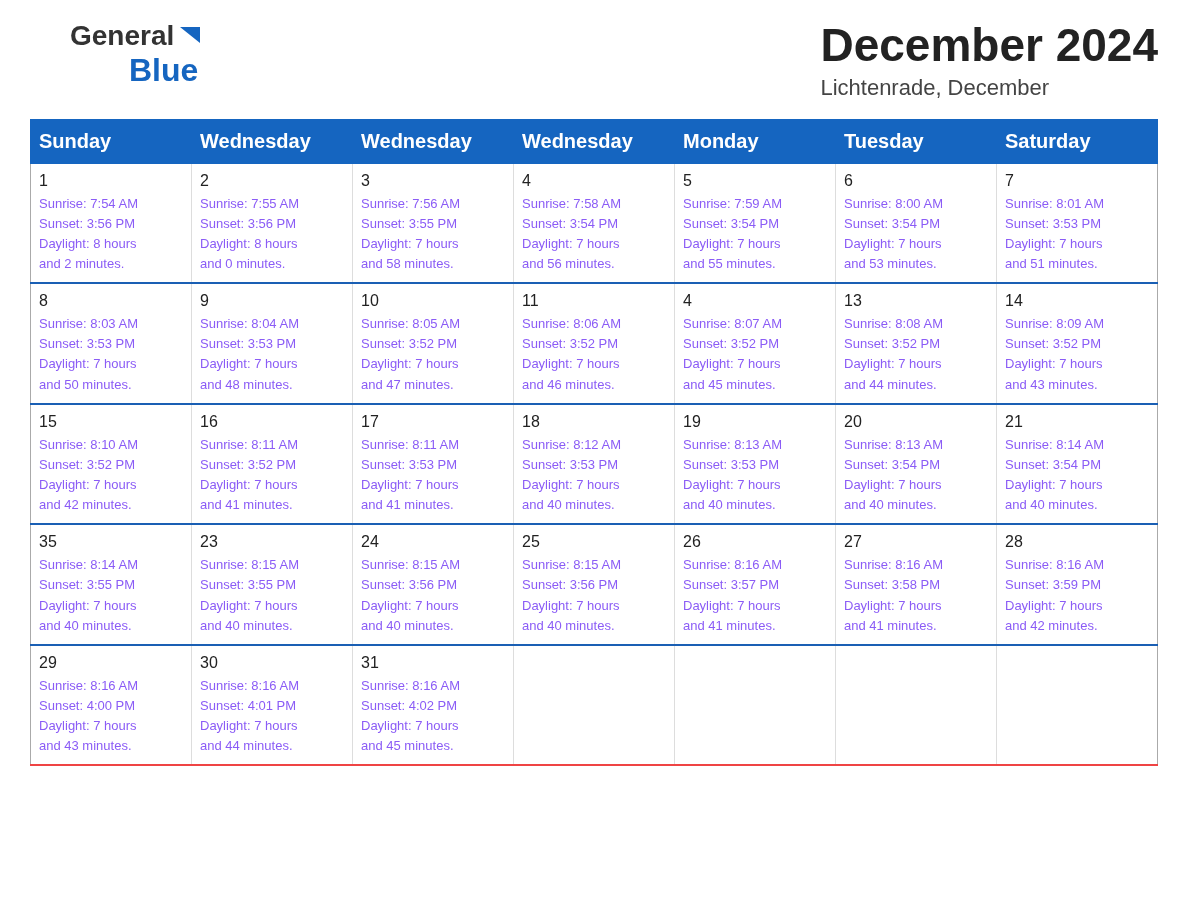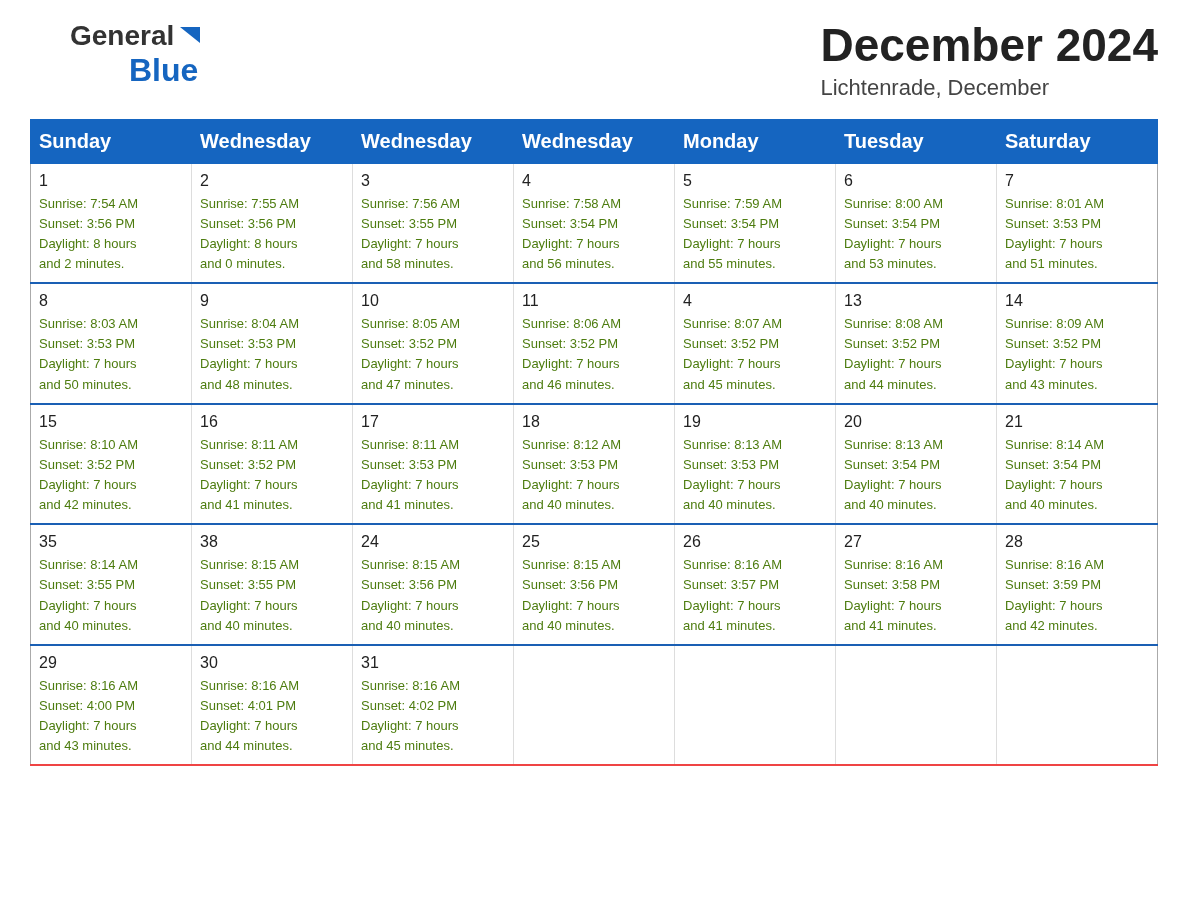--- a/index.html
+++ b/index.html
@@ -86,21 +86,21 @@
     tbody tr:last-child { border-bottom: 2px solid #ef4444; }
     .day-num {
       font-size: 16px;
       font-weight: normal;
       margin-bottom: 4px;
       display: block;
     }
     .day-info {
       font-size: 13px;
       line-height: 1.55;
-      color: #4d7c0f;
+      color: #8b5cf6;
     }
     .empty-cell {
       background: #fff;
     }
   </style>
 </head>
 <body>
 
 <div class="header">
   <div class="logo-wrapper">
@@ -222,21 +222,21 @@
           <span class="day-num">21</span>
           <div class="day-info">Sunrise: 8:14 AM<br>Sunset: 3:54 PM<br>Daylight: 7 hours<br>and 40 minutes.</div>
         </td>
       </tr>
       <tr>
         <td>
           <span class="day-num">35</span>
           <div class="day-info">Sunrise: 8:14 AM<br>Sunset: 3:55 PM<br>Daylight: 7 hours<br>and 40 minutes.</div>
         </td>
         <td>
-          <span class="day-num">38</span>
+          <span class="day-num">23</span>
           <div class="day-info">Sunrise: 8:15 AM<br>Sunset: 3:55 PM<br>Daylight: 7 hours<br>and 40 minutes.</div>
         </td>
         <td>
           <span class="day-num">24</span>
           <div class="day-info">Sunrise: 8:15 AM<br>Sunset: 3:56 PM<br>Daylight: 7 hours<br>and 40 minutes.</div>
         </td>
         <td>
           <span class="day-num">25</span>
           <div class="day-info">Sunrise: 8:15 AM<br>Sunset: 3:56 PM<br>Daylight: 7 hours<br>and 40 minutes.</div>
         </td>

